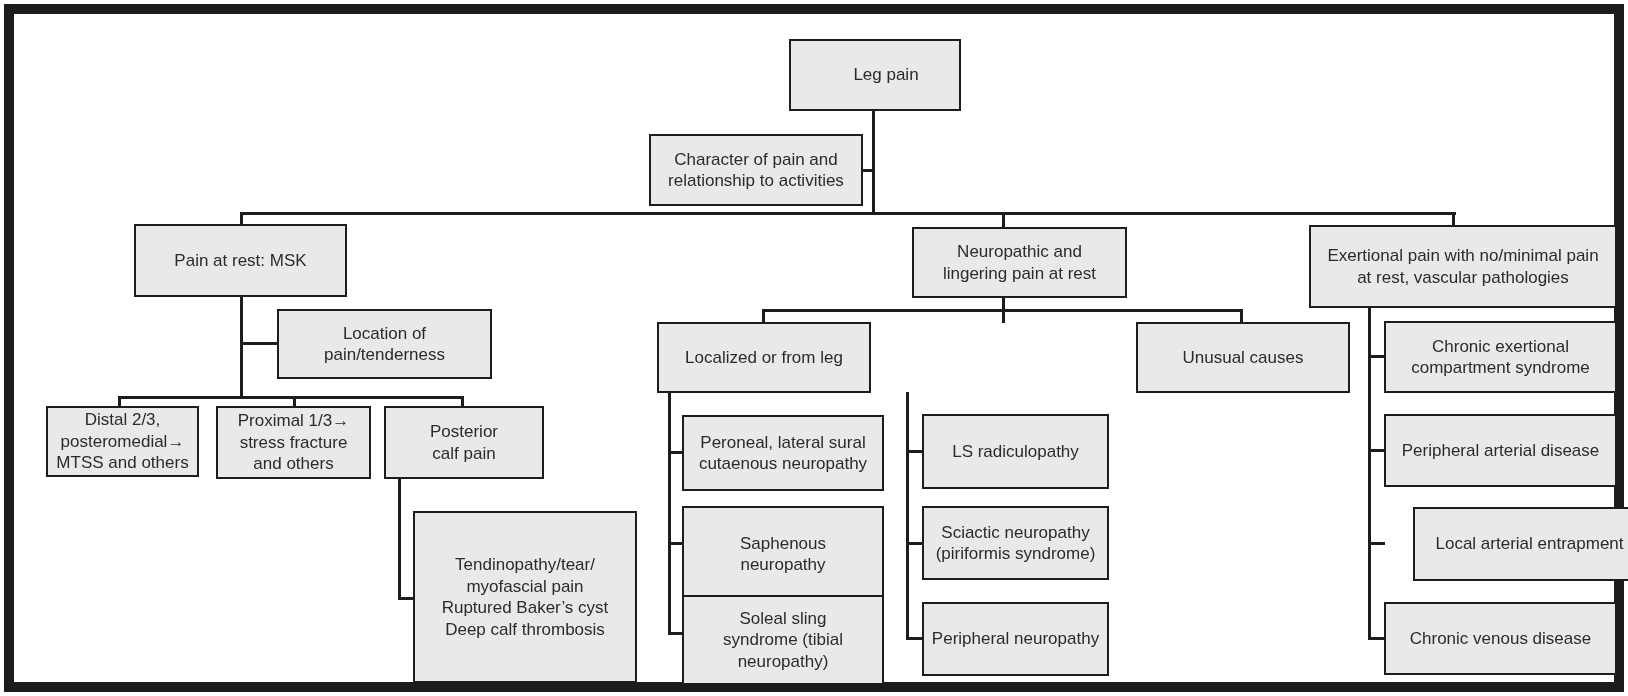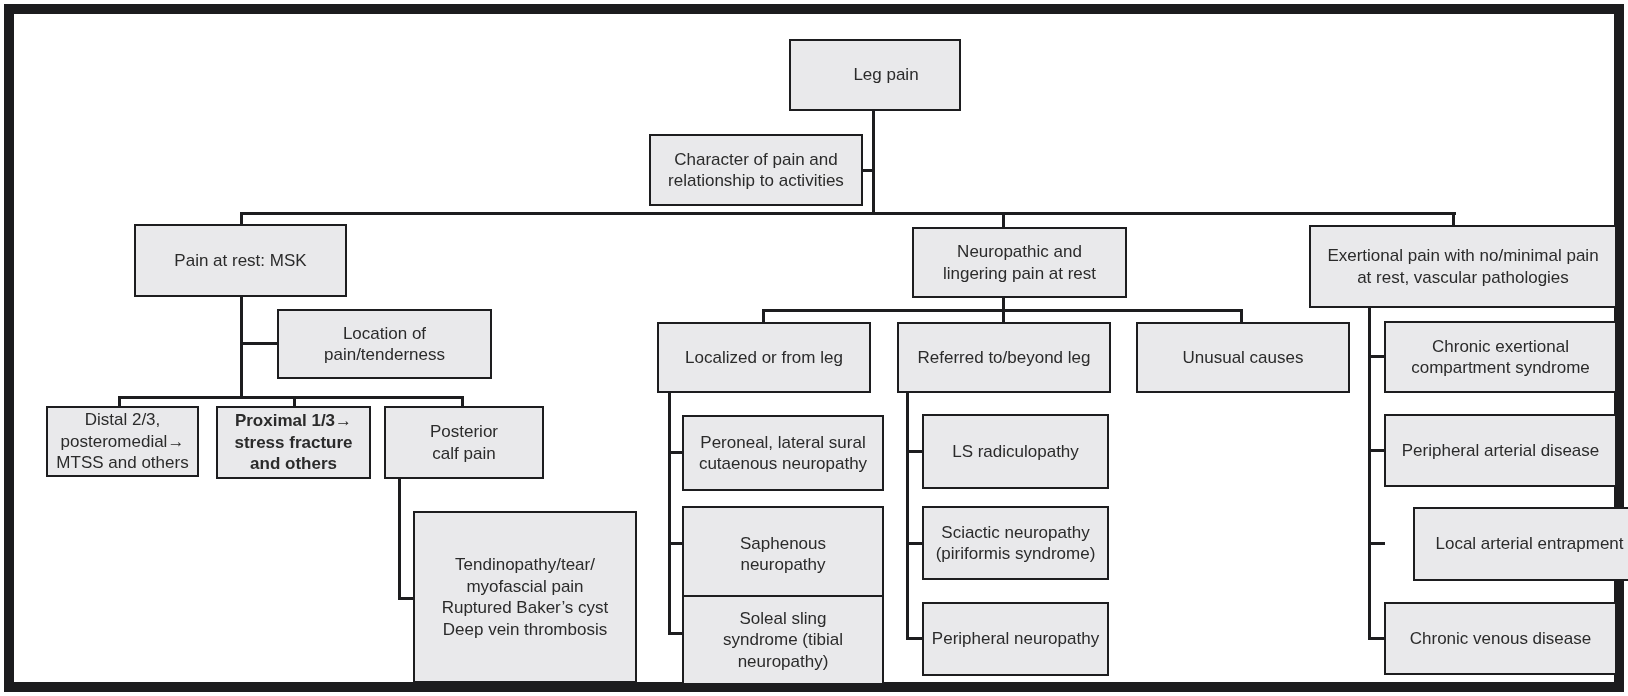--- a/index.html
+++ b/index.html
@@ -12,21 +12,21 @@
         white-space:pre-line;font-size:17px;line-height:21.5px;color:#2b2b2b;padding:3px 6px;}
   .ln{position:absolute;background:#1d1d1f;}
   
   .n-leg_pain{left:775px;top:25px;width:172px;height:72px;padding-left:28px;}
   .n-character{left:635px;top:120px;width:214px;height:72px;}
   .n-msk{left:120px;top:210px;width:213px;height:73px;}
   .n-neuro{left:882px;top:213px;width:215px;height:71px;margin-left:16px;}
   .n-exertional{left:1295px;top:211px;width:308px;height:83px;}
   .n-location{left:263px;top:295px;width:215px;height:70px;}
   .n-distal{left:32px;top:392px;width:153px;height:71px;}
-  .n-proximal{left:202px;top:392px;width:155px;height:73px;font-weight:bold;}
+  .n-proximal{left:202px;top:392px;width:155px;height:73px;}
   .n-posterior{left:370px;top:392px;width:160px;height:73px;}
   .n-tendinopathy{left:399px;top:497px;width:224px;height:172px;}
   .n-localized{left:643px;top:308px;width:214px;height:71px;}
   .n-referred{left:883px;top:308px;width:214px;height:71px;}
   .n-unusual{left:1122px;top:308px;width:214px;height:71px;}
   .n-peroneal{left:668px;top:401px;width:202px;height:76px;}
   .n-saphenous{left:668px;top:492px;width:202px;height:96px;}
   .n-soleal{left:668px;top:581px;width:202px;height:90px;}
   .n-ls_radiculopathy{left:908px;top:400px;width:187px;height:75px;}
   .n-sciatic{left:908px;top:492px;width:187px;height:74px;}
@@ -94,23 +94,22 @@
 posteromedial→
 MTSS and others</div>
     <div class="node n-proximal">Proximal 1/3→
 stress fracture
 and others</div>
     <div class="node n-posterior">Posterior
 calf pain</div>
     <div class="node n-tendinopathy">Tendinopathy/tear/
 myofascial pain
 Ruptured Baker’s cyst
-Deep vein thrombosis</div>
+Deep calf thrombosis</div>
     <div class="node n-localized">Localized or from leg</div>
-    <div class="node n-referred">Referred to/beyond leg</div>
     <div class="node n-unusual">Unusual causes</div>
     <div class="node n-peroneal">Peroneal, lateral sural
 cutaenous neuropathy</div>
     <div class="node n-saphenous">Saphenous
 neuropathy</div>
     <div class="node n-soleal">Soleal sling
 syndrome (tibial
 neuropathy)</div>
     <div class="node n-ls_radiculopathy">LS radiculopathy</div>
     <div class="node n-sciatic">Sciactic neuropathy

